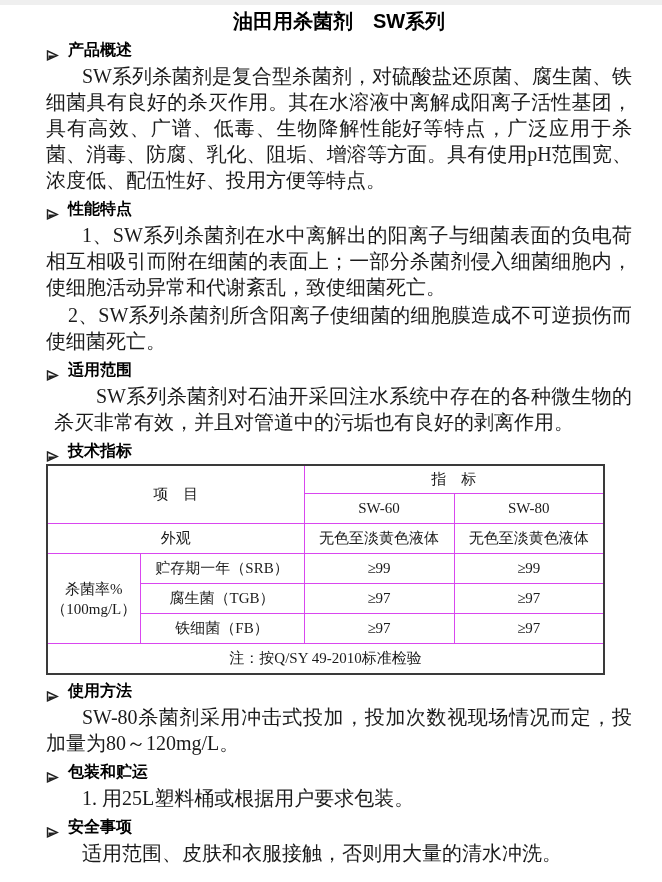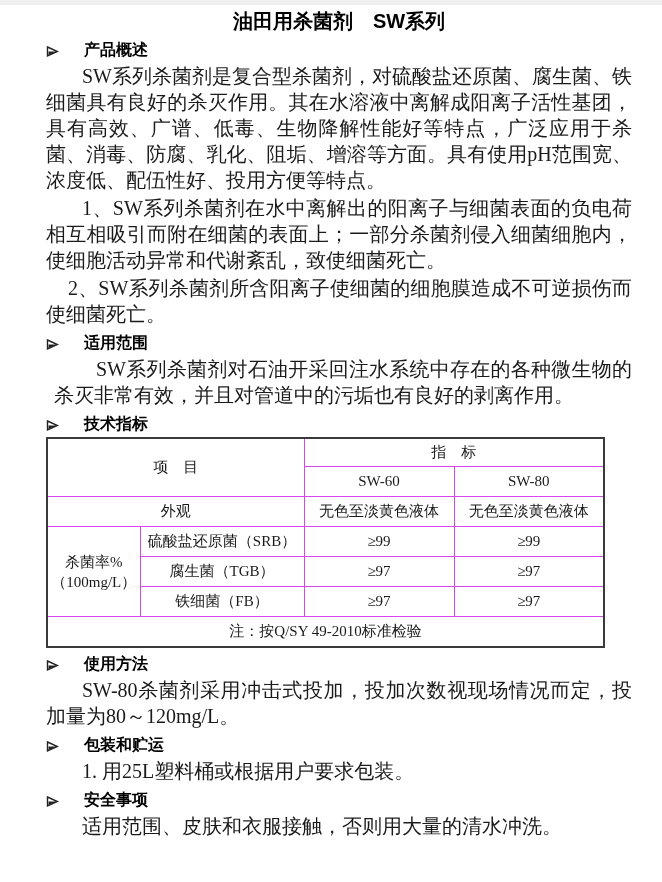--- a/index.html
+++ b/index.html
@@ -25,22 +25,22 @@
     padding-top: 9px;
     text-align: center;
     font-family: "Liberation Sans", "DejaVu Sans", sans-serif;
     font-weight: bold;
     font-size: 20px;
     line-height: 25px;
     color: #000;
   }
   .sec-heading {
     display: flex;
-    align-items: center;
-    gap: 25px;
+    align-items: flex-end;
+    gap: 9px;
     margin-top: 6px;
     height: 21px;
     font-family: "Liberation Sans", "DejaVu Sans", sans-serif;
     font-weight: bold;
     font-size: 16px;
     color: #000;
   }
   .bullet { width: 13px; height: 13px; flex: 0 0 13px; display: inline-block; }
   .para {
     margin: 2px 0 0 0;
@@ -83,20 +83,29 @@
     <span class="bullet">
       <svg width="13" height="13" viewBox="0 0 13 13">
           <polygon points="1.5,2 11.5,6.5 1.5,11" fill="#ffffff" stroke="#222" stroke-width="1.4"></polygon>
           <polygon points="2.5,6.5 11,6.5 2.5,10" fill="#222"></polygon>
         </svg>
     </span>
     <span>产品概述</span>
   </div>
   <p class="para">SW系列杀菌剂是复合型杀菌剂，对硫酸盐还原菌、腐生菌、铁细菌具有良好的杀灭作用。其在水溶液中离解成阳离子活性基团，具有高效、广谱、低毒、生物降解性能好等特点，广泛应用于杀菌、消毒、防腐、乳化、阻垢、增溶等方面。具有使用pH范围宽、浓度低、配伍性好、投用方便等特点。</p>
 
+  <div class="sec-heading">
+    <span class="bullet">
+      <svg width="13" height="13" viewBox="0 0 13 13">
+          <polygon points="1.5,2 11.5,6.5 1.5,11" fill="#ffffff" stroke="#222" stroke-width="1.4"></polygon>
+          <polygon points="2.5,6.5 11,6.5 2.5,10" fill="#222"></polygon>
+        </svg>
+    </span>
+    <span>性能特点</span>
+  </div>
   <p class="para">1、SW系列杀菌剂在水中离解出的阳离子与细菌表面的负电荷相互相吸引而附在细菌的表面上；一部分杀菌剂侵入细菌细胞内，使细胞活动异常和代谢紊乱，致使细菌死亡。</p>
   <p class="para indent-small">2、SW系列杀菌剂所含阳离子使细菌的细胞膜造成不可逆损伤而使细菌死亡。</p>
 
   <div class="sec-heading">
     <span class="bullet">
       <svg width="13" height="13" viewBox="0 0 13 13">
           <polygon points="1.5,2 11.5,6.5 1.5,11" fill="#ffffff" stroke="#222" stroke-width="1.4"></polygon>
           <polygon points="2.5,6.5 11,6.5 2.5,10" fill="#222"></polygon>
         </svg>
     </span>
@@ -133,21 +142,21 @@
     <tr class="r-data">
       <td colspan="2">外观</td>
       <td>无色至淡黄色液体</td>
       <td>无色至淡黄色液体</td>
     </tr>
     <tr class="r-data">
       <td rowspan="3">
         <span class="killrate-line">杀菌率%</span>
         <span class="killrate-line">（100mg/L）</span>
       </td>
-      <td>硫酸盐还原菌（SRB）</td>
+      <td>贮存期一年（SRB）</td>
       <td>≥99</td>
       <td>≥99</td>
     </tr>
     <tr class="r-data">
       <td>腐生菌（TGB）</td>
       <td>≥97</td>
       <td>≥97</td>
     </tr>
     <tr class="r-data">
       <td>铁细菌（FB）</td>

